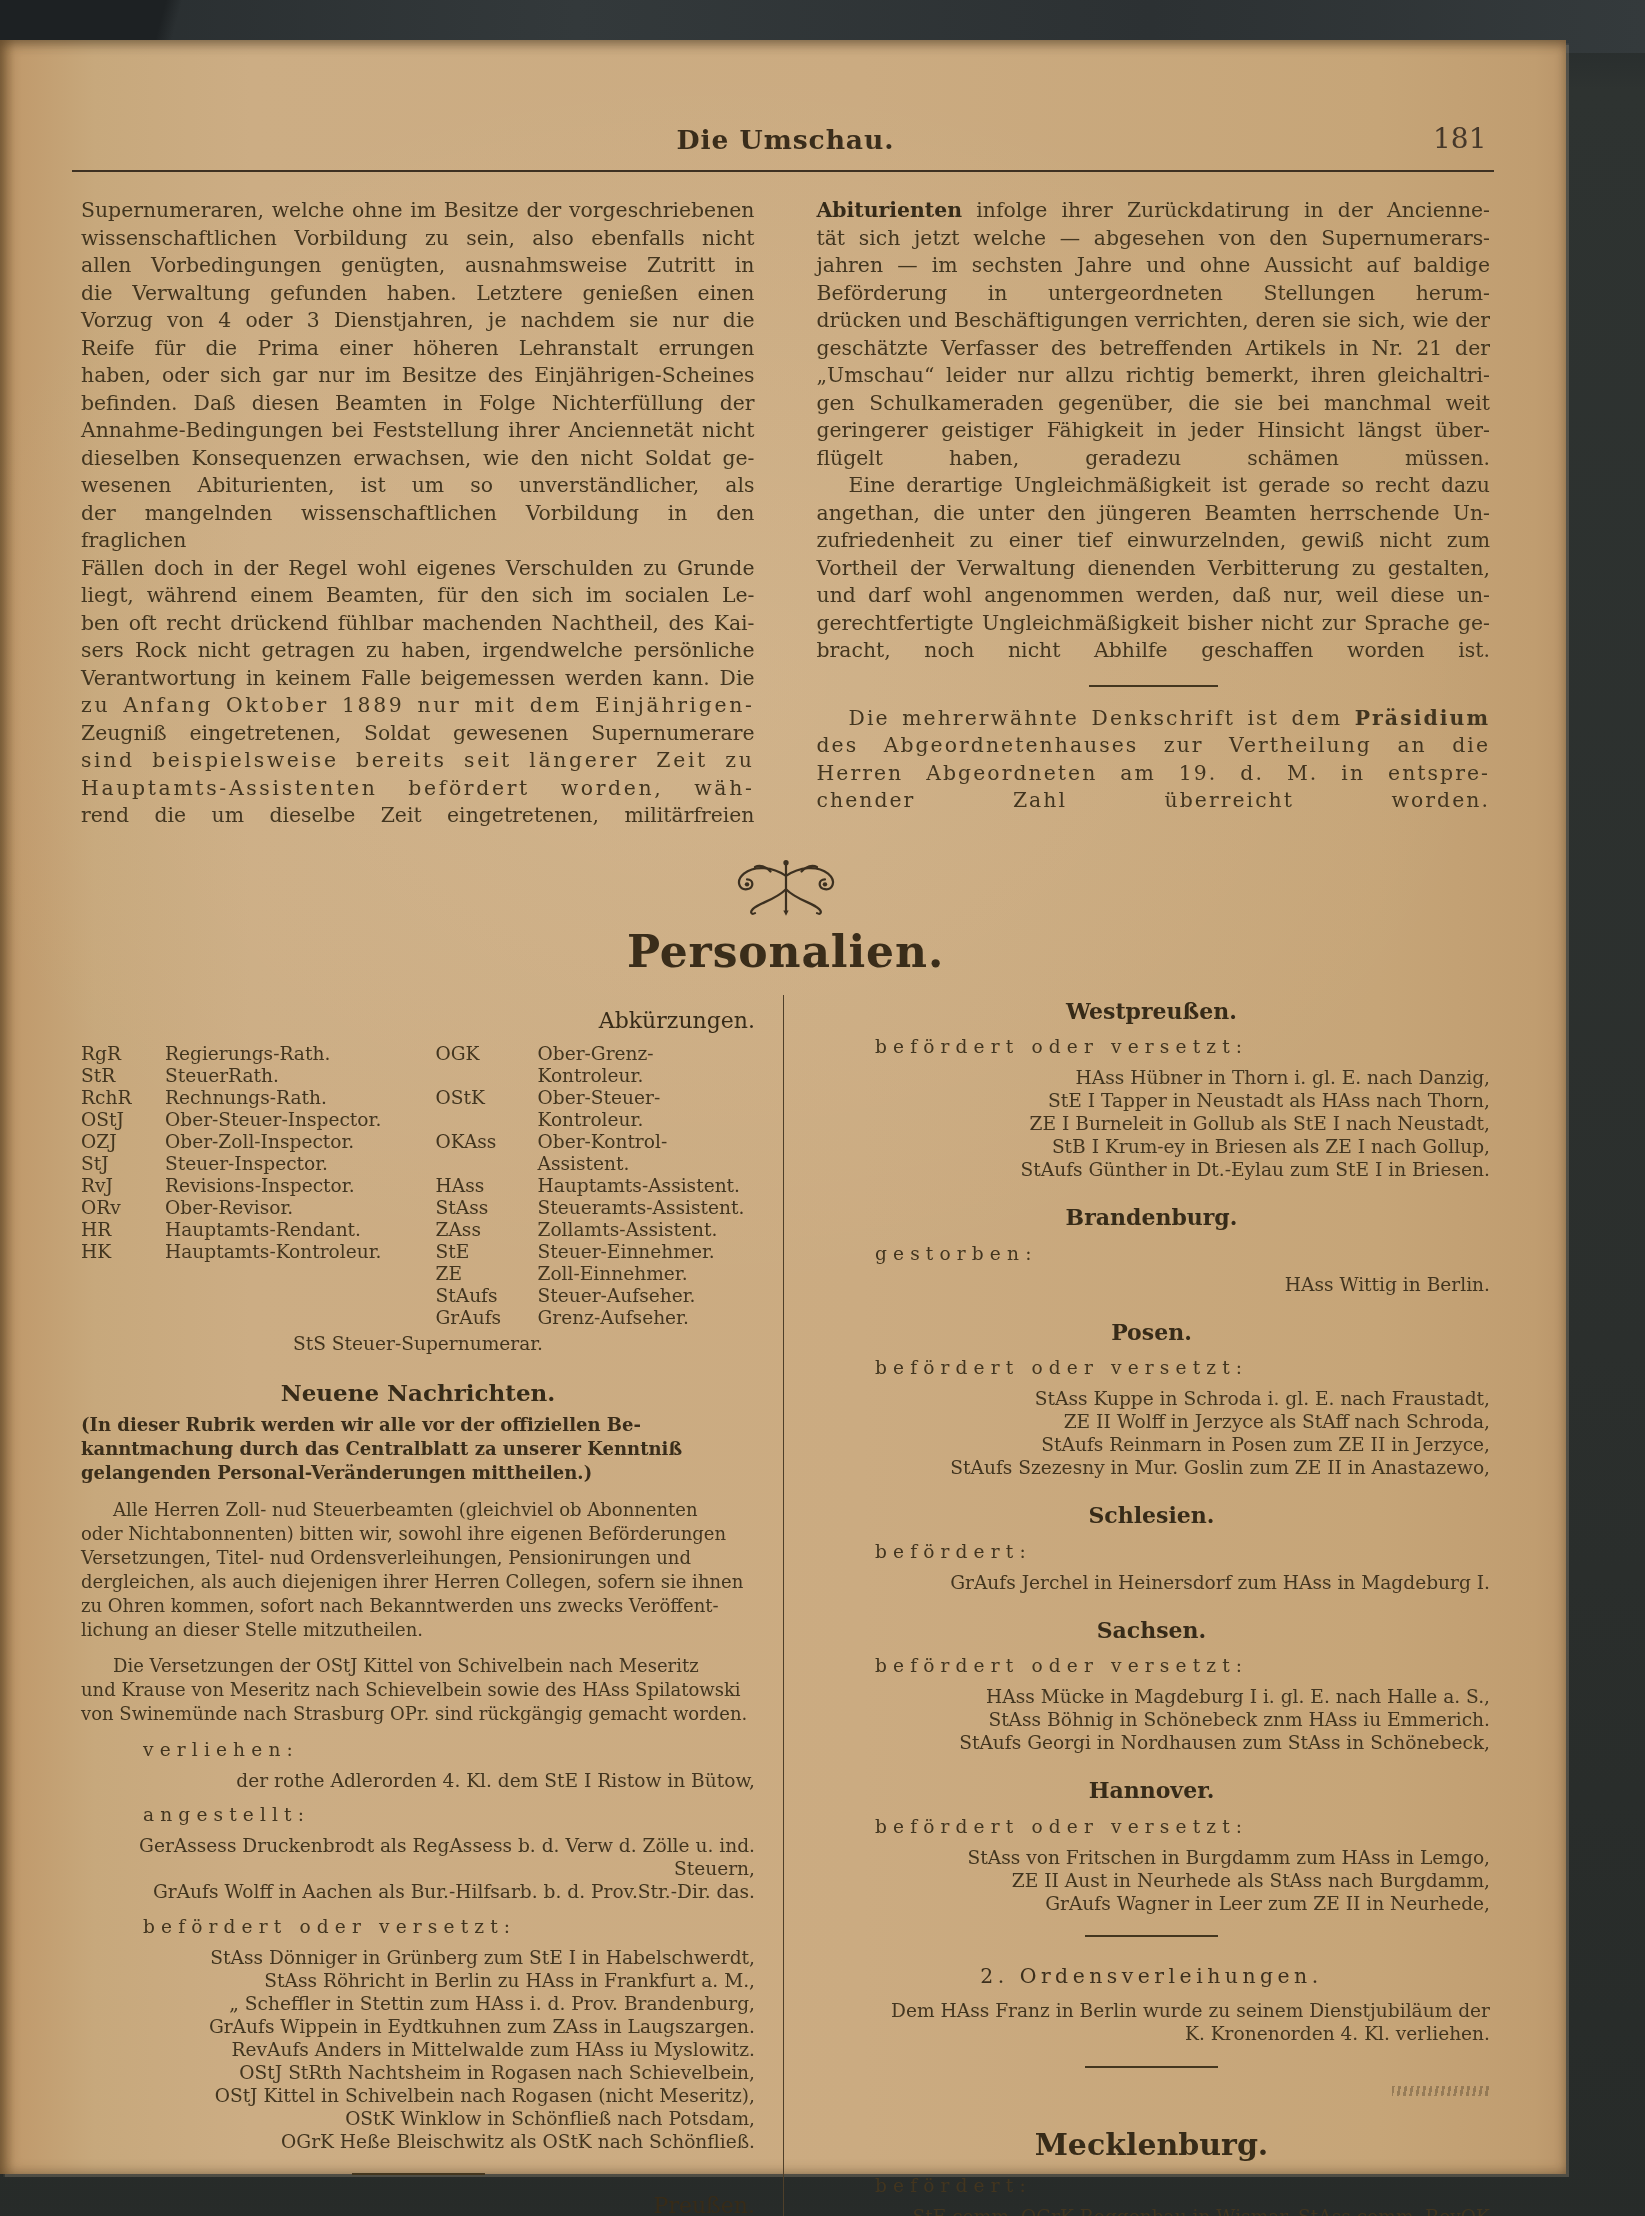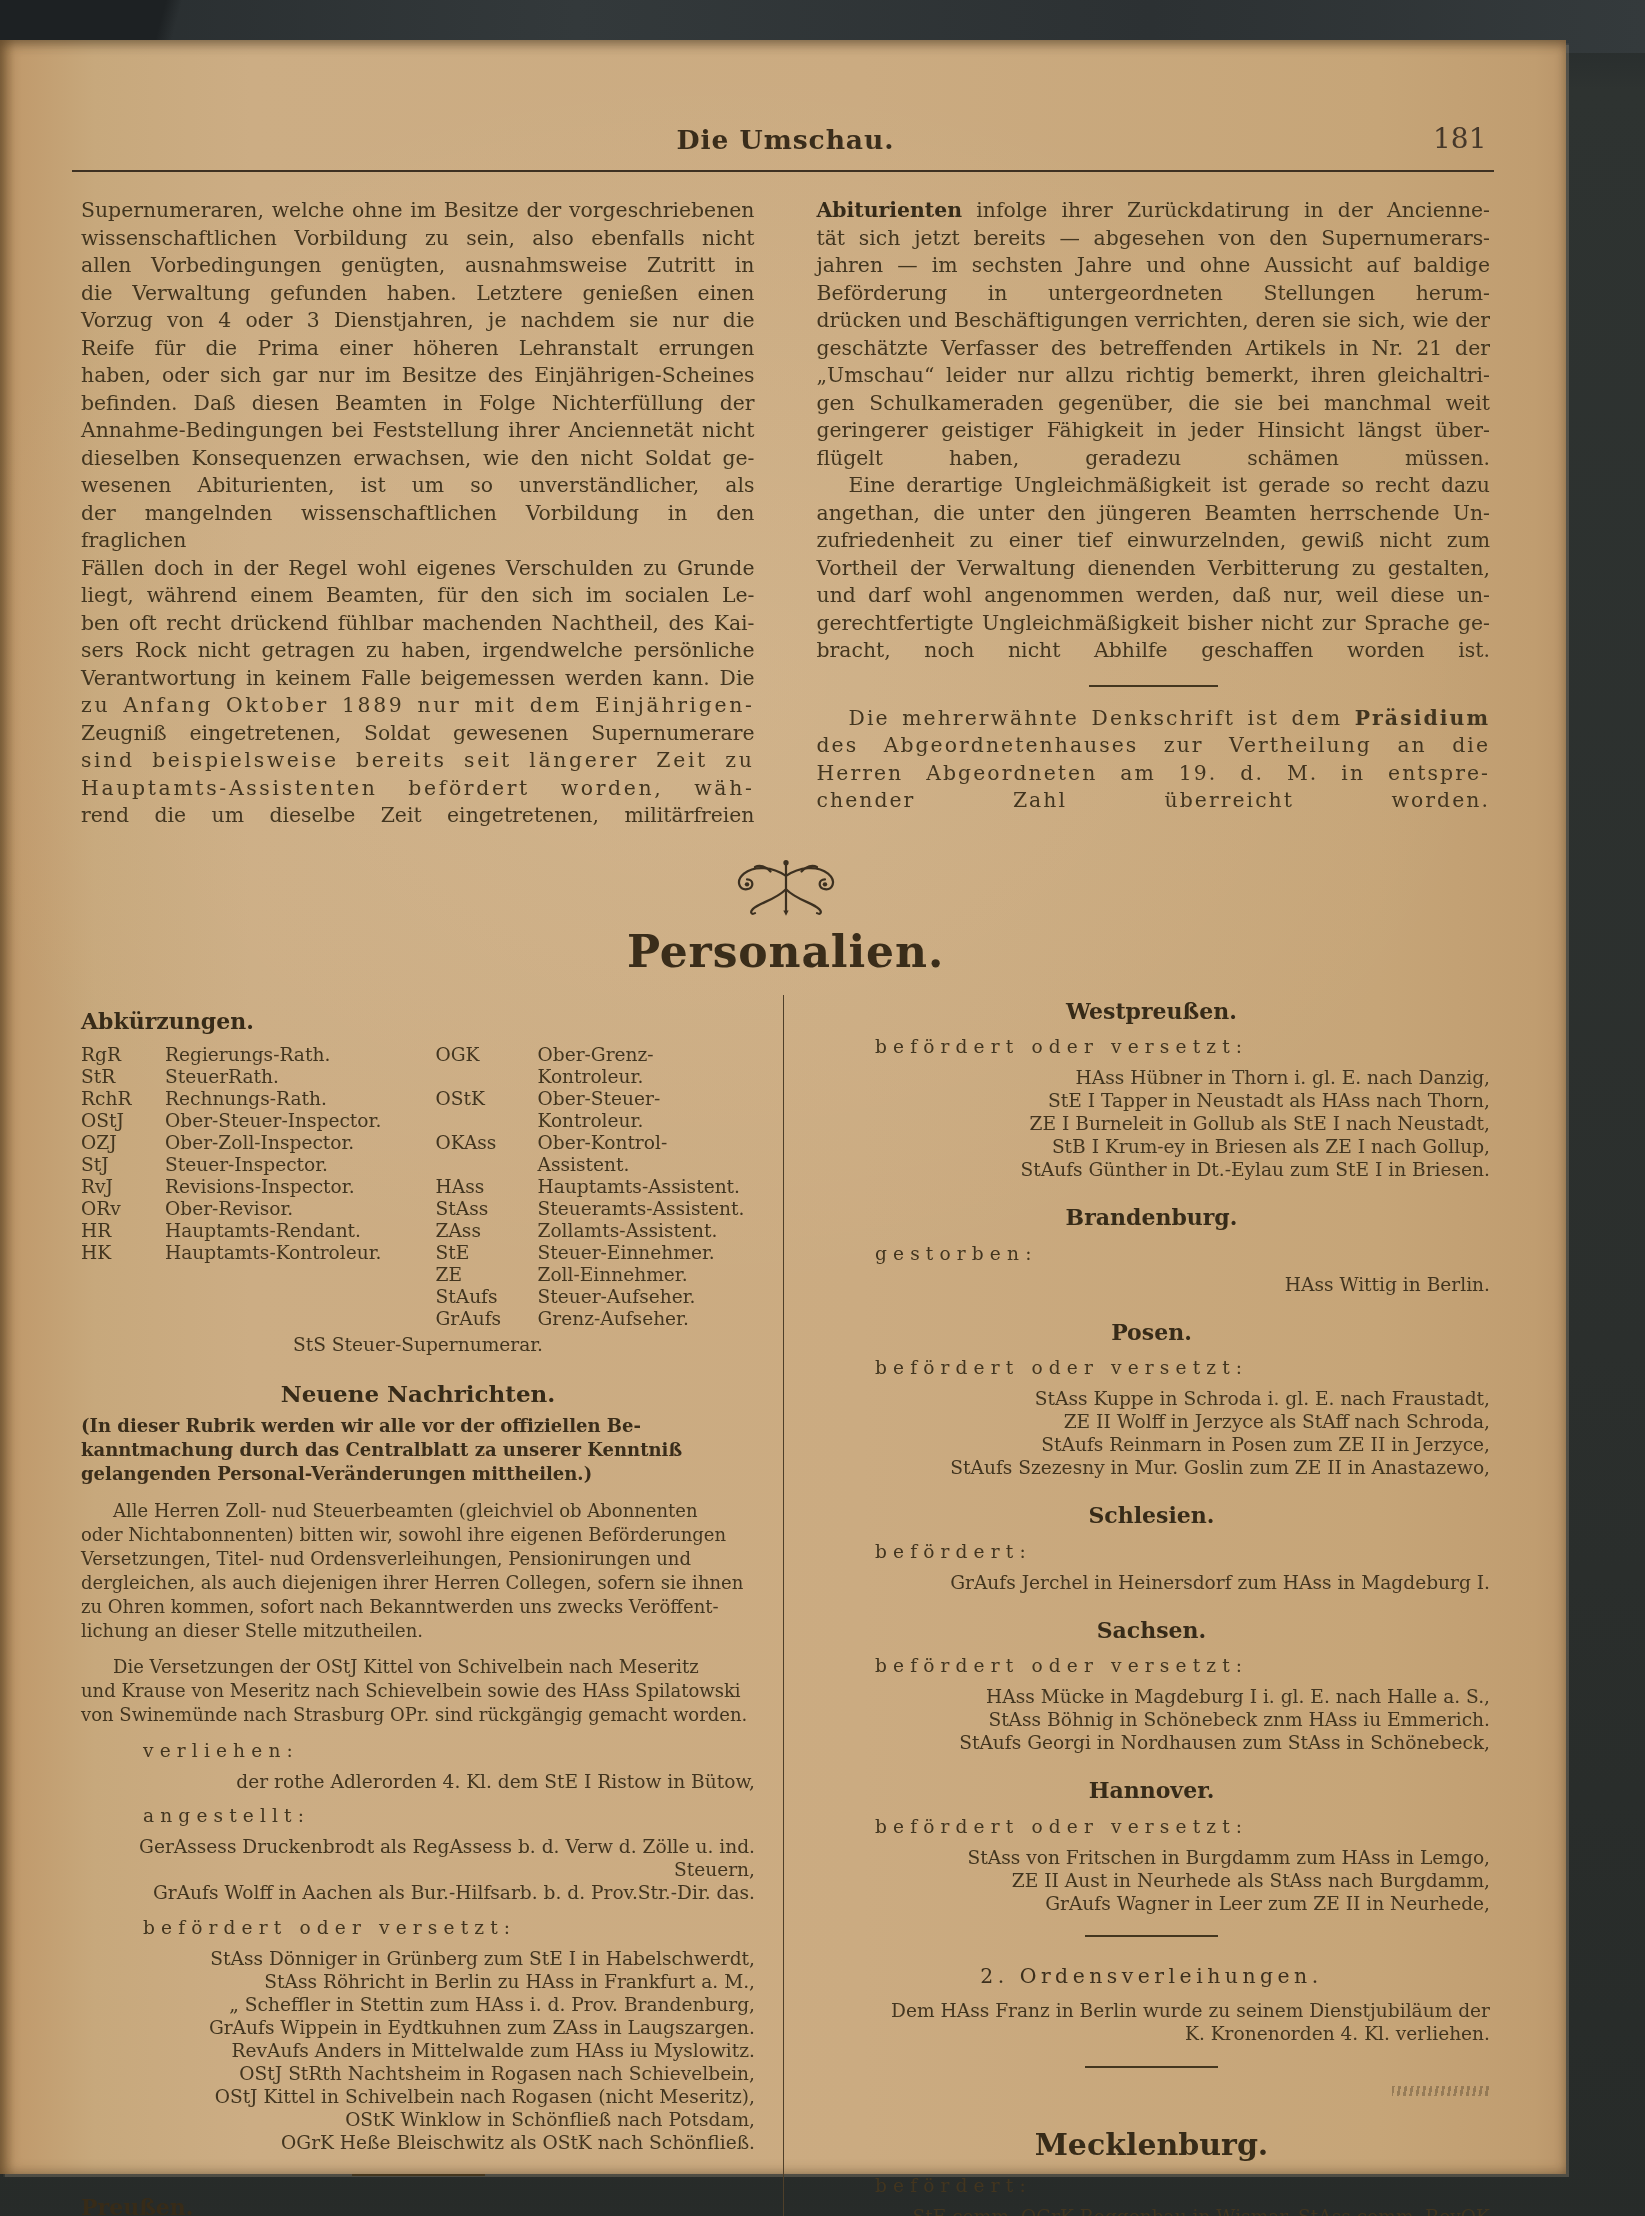--- a/index.html
+++ b/index.html
@@ -60,21 +60,21 @@
     text-align:center;font-size:44px;font-weight:bold;color:#3a2d1a;
     margin:10.6px 0 17.7px 0;letter-spacing:0.9px;
   }
 
   
   .pers-row{display:flex;align-items:stretch;margin-top:13.3px;}
   .pcol{flex:1 1 0;}
   .pleft{padding-right:28px;max-width:674px;}
   .pright{border-left:1.3px solid #4e3f2a;padding-left:29px;}
 
-  h2.sec{font-size:22px;font-weight:bold;text-align:left;color:#372b18;margin:13.3px 0 9.8px 0;}
+  h2.sec{font-size:22px;font-weight:normal;text-align:right;color:#372b18;margin:13.3px 0 9.8px 0;}
   h3.prov{font-size:22px;font-weight:bold;text-align:center;color:#372b18;margin:23px 0 8px 0;}
   h3.prov.big{font-size:30px;margin-top:31px;}
 
   .abbr-grid{display:flex;gap:35px;font-size:18.6px;line-height:22px;margin-top:2.7px;}
   .abbr-col{flex:1 1 0;}
   .abbr-row{display:flex;}
   .abbr-a{width:84px;flex:0 0 auto;}
   .abbr-col2 .abbr-a{width:102px;}
   .abbr-foot{text-align:center;font-size:18.6px;margin-top:4.4px;}
 
@@ -130,21 +130,21 @@
           <div class="tl">Zeugniß eingetretenen, Soldat gewesenen Supernumerare</div>
           <div class="tl">sind beispielsweise bereits seit längerer Zeit zu</div>
           <div class="tl">Hauptamts-Assistenten befördert worden, wäh-</div>
           <div class="tl">rend die um dieselbe Zeit eingetretenen, militärfreien</div>
         </div>
 
       <div class="acol art-right">
         <div class="tl lead-line"><b>Abiturienten</b><span> infolge ihrer Zurückdatirung in der Ancienne-</span></div>
         <div>
 
-        <div class="tl">tät sich jetzt bereits — abgesehen von den Supernumerars-</div>
+        <div class="tl">tät sich jetzt welche — abgesehen von den Supernumerars-</div>
             <div class="tl">jahren — im sechsten Jahre und ohne Aussicht auf baldige</div>
             <div class="tl">Beförderung in untergeordneten Stellungen herum-</div>
             <div class="tl">drücken und Beschäftigungen verrichten, deren sie sich, wie der</div>
             <div class="tl">geschätzte Verfasser des betreffenden Artikels in Nr. 21 der</div>
             <div class="tl">„Umschau“ leider nur allzu richtig bemerkt, ihren gleichaltri-</div>
             <div class="tl">gen Schulkameraden gegenüber, die sie bei manchmal weit</div>
             <div class="tl">geringerer geistiger Fähigkeit in jeder Hinsicht längst über-</div>
             <div class="tl">flügelt haben, geradezu schämen müssen.</div>
           </div>
         <div class="indent-first">

